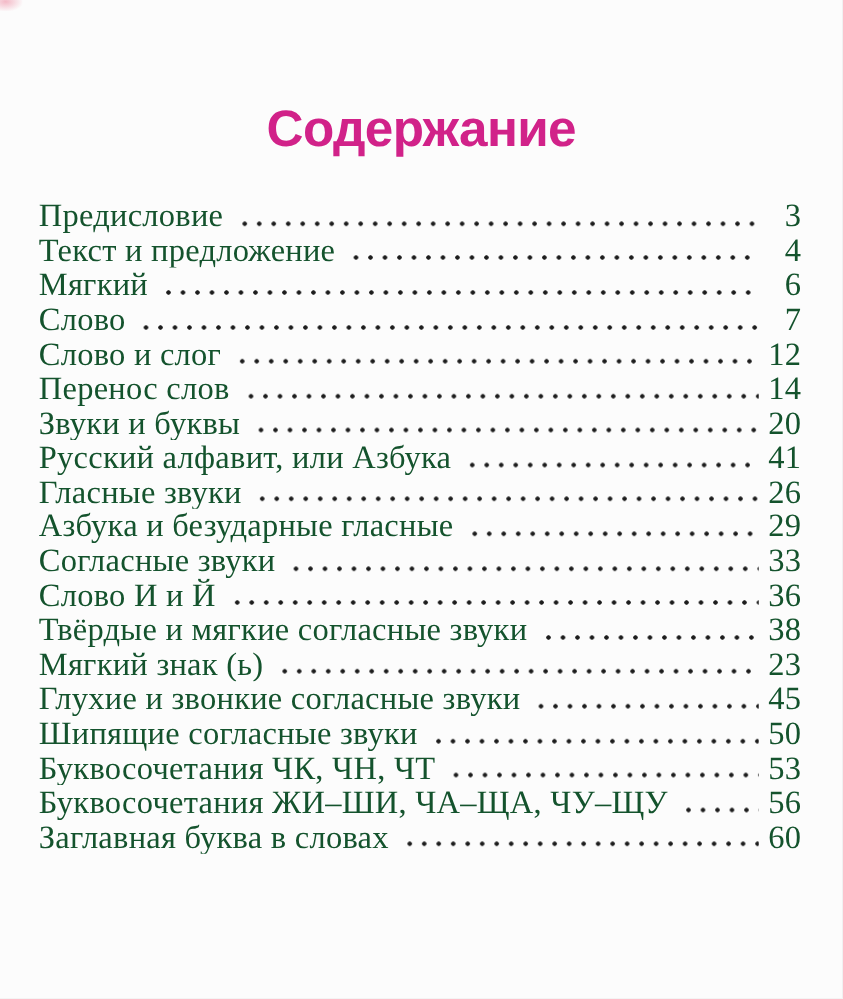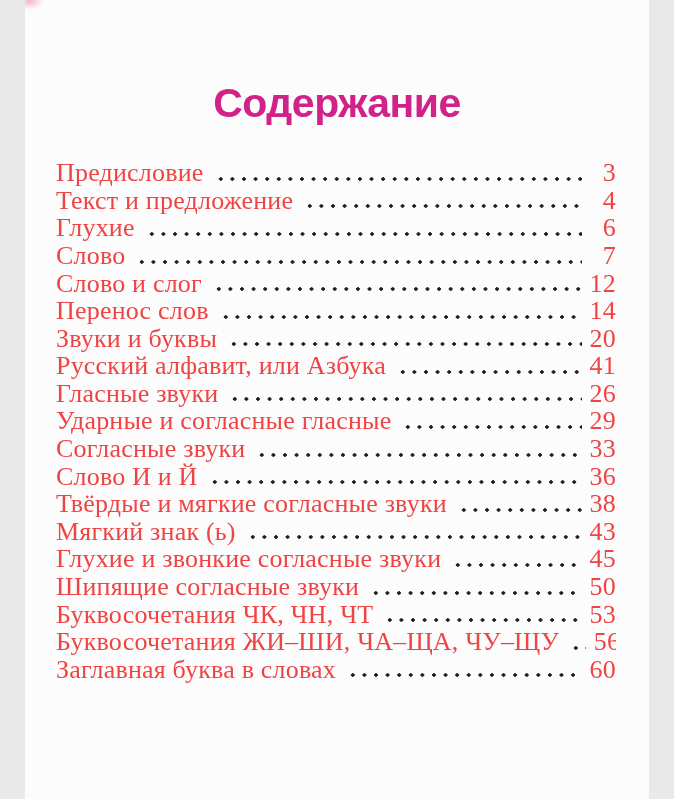--- a/index.html
+++ b/index.html
@@ -2,21 +2,21 @@
 <html lang="ru"><head>
 <meta charset="utf-8">
 <style>
   html, body {
     margin: 0;
     padding: 0;
     background: #e9e9e9;
   }
   .page {
     position: relative;
-    width: 624px;
+    width: 674px;
     height: 799px;
     margin: 0 auto;
     background: #fcfcfc;
     overflow: hidden;
     box-sizing: border-box;
   }
   
   .corner-mark {
     position: absolute;
     top: 0;
@@ -35,21 +35,21 @@
     font-weight: bold;
     font-size: 41px;
     line-height: 1.15;
     letter-spacing: -0.5px;
     color: #d12289;
   }
   .toc {
     margin: 32px 33px 12px 31px;
     font-family: "Liberation Serif", "DejaVu Serif", serif;
     font-size: 26px;
-    color: #ef4444;
+    color: #14532d;
     letter-spacing: 0.2px;
   }
   .toc-row {
     display: flex;
     align-items: baseline;
     height: 27.6px;
     line-height: 27.6px;
     overflow: hidden;
   }
   .toc-title {
@@ -88,21 +88,21 @@
     <span class="toc-page">3</span>
   </div>
 
   <div class="toc-row">
     <span class="toc-title">Текст и предложение</span>
     <span class="toc-dots"></span>
     <span class="toc-page">4</span>
   </div>
 
   <div class="toc-row">
-    <span class="toc-title">Глухие</span>
+    <span class="toc-title">Мягкий</span>
     <span class="toc-dots"></span>
     <span class="toc-page">6</span>
   </div>
 
   <div class="toc-row">
     <span class="toc-title">Слово</span>
     <span class="toc-dots"></span>
     <span class="toc-page">7</span>
   </div>
 
@@ -131,21 +131,21 @@
     <span class="toc-page">41</span>
   </div>
 
   <div class="toc-row">
     <span class="toc-title">Гласные звуки</span>
     <span class="toc-dots"></span>
     <span class="toc-page">26</span>
   </div>
 
   <div class="toc-row">
-    <span class="toc-title">Ударные и согласные гласные</span>
+    <span class="toc-title">Азбука и безударные гласные</span>
     <span class="toc-dots"></span>
     <span class="toc-page">29</span>
   </div>
 
   <div class="toc-row">
     <span class="toc-title">Согласные звуки</span>
     <span class="toc-dots"></span>
     <span class="toc-page">33</span>
   </div>
 
@@ -157,21 +157,21 @@
 
   <div class="toc-row">
     <span class="toc-title">Твёрдые и мягкие согласные звуки</span>
     <span class="toc-dots"></span>
     <span class="toc-page">38</span>
   </div>
 
   <div class="toc-row">
     <span class="toc-title">Мягкий знак (ь)</span>
     <span class="toc-dots"></span>
-    <span class="toc-page">43</span>
+    <span class="toc-page">23</span>
   </div>
 
   <div class="toc-row">
     <span class="toc-title">Глухие и звонкие согласные звуки</span>
     <span class="toc-dots"></span>
     <span class="toc-page">45</span>
   </div>
 
   <div class="toc-row">
     <span class="toc-title">Шипящие согласные звуки</span>

